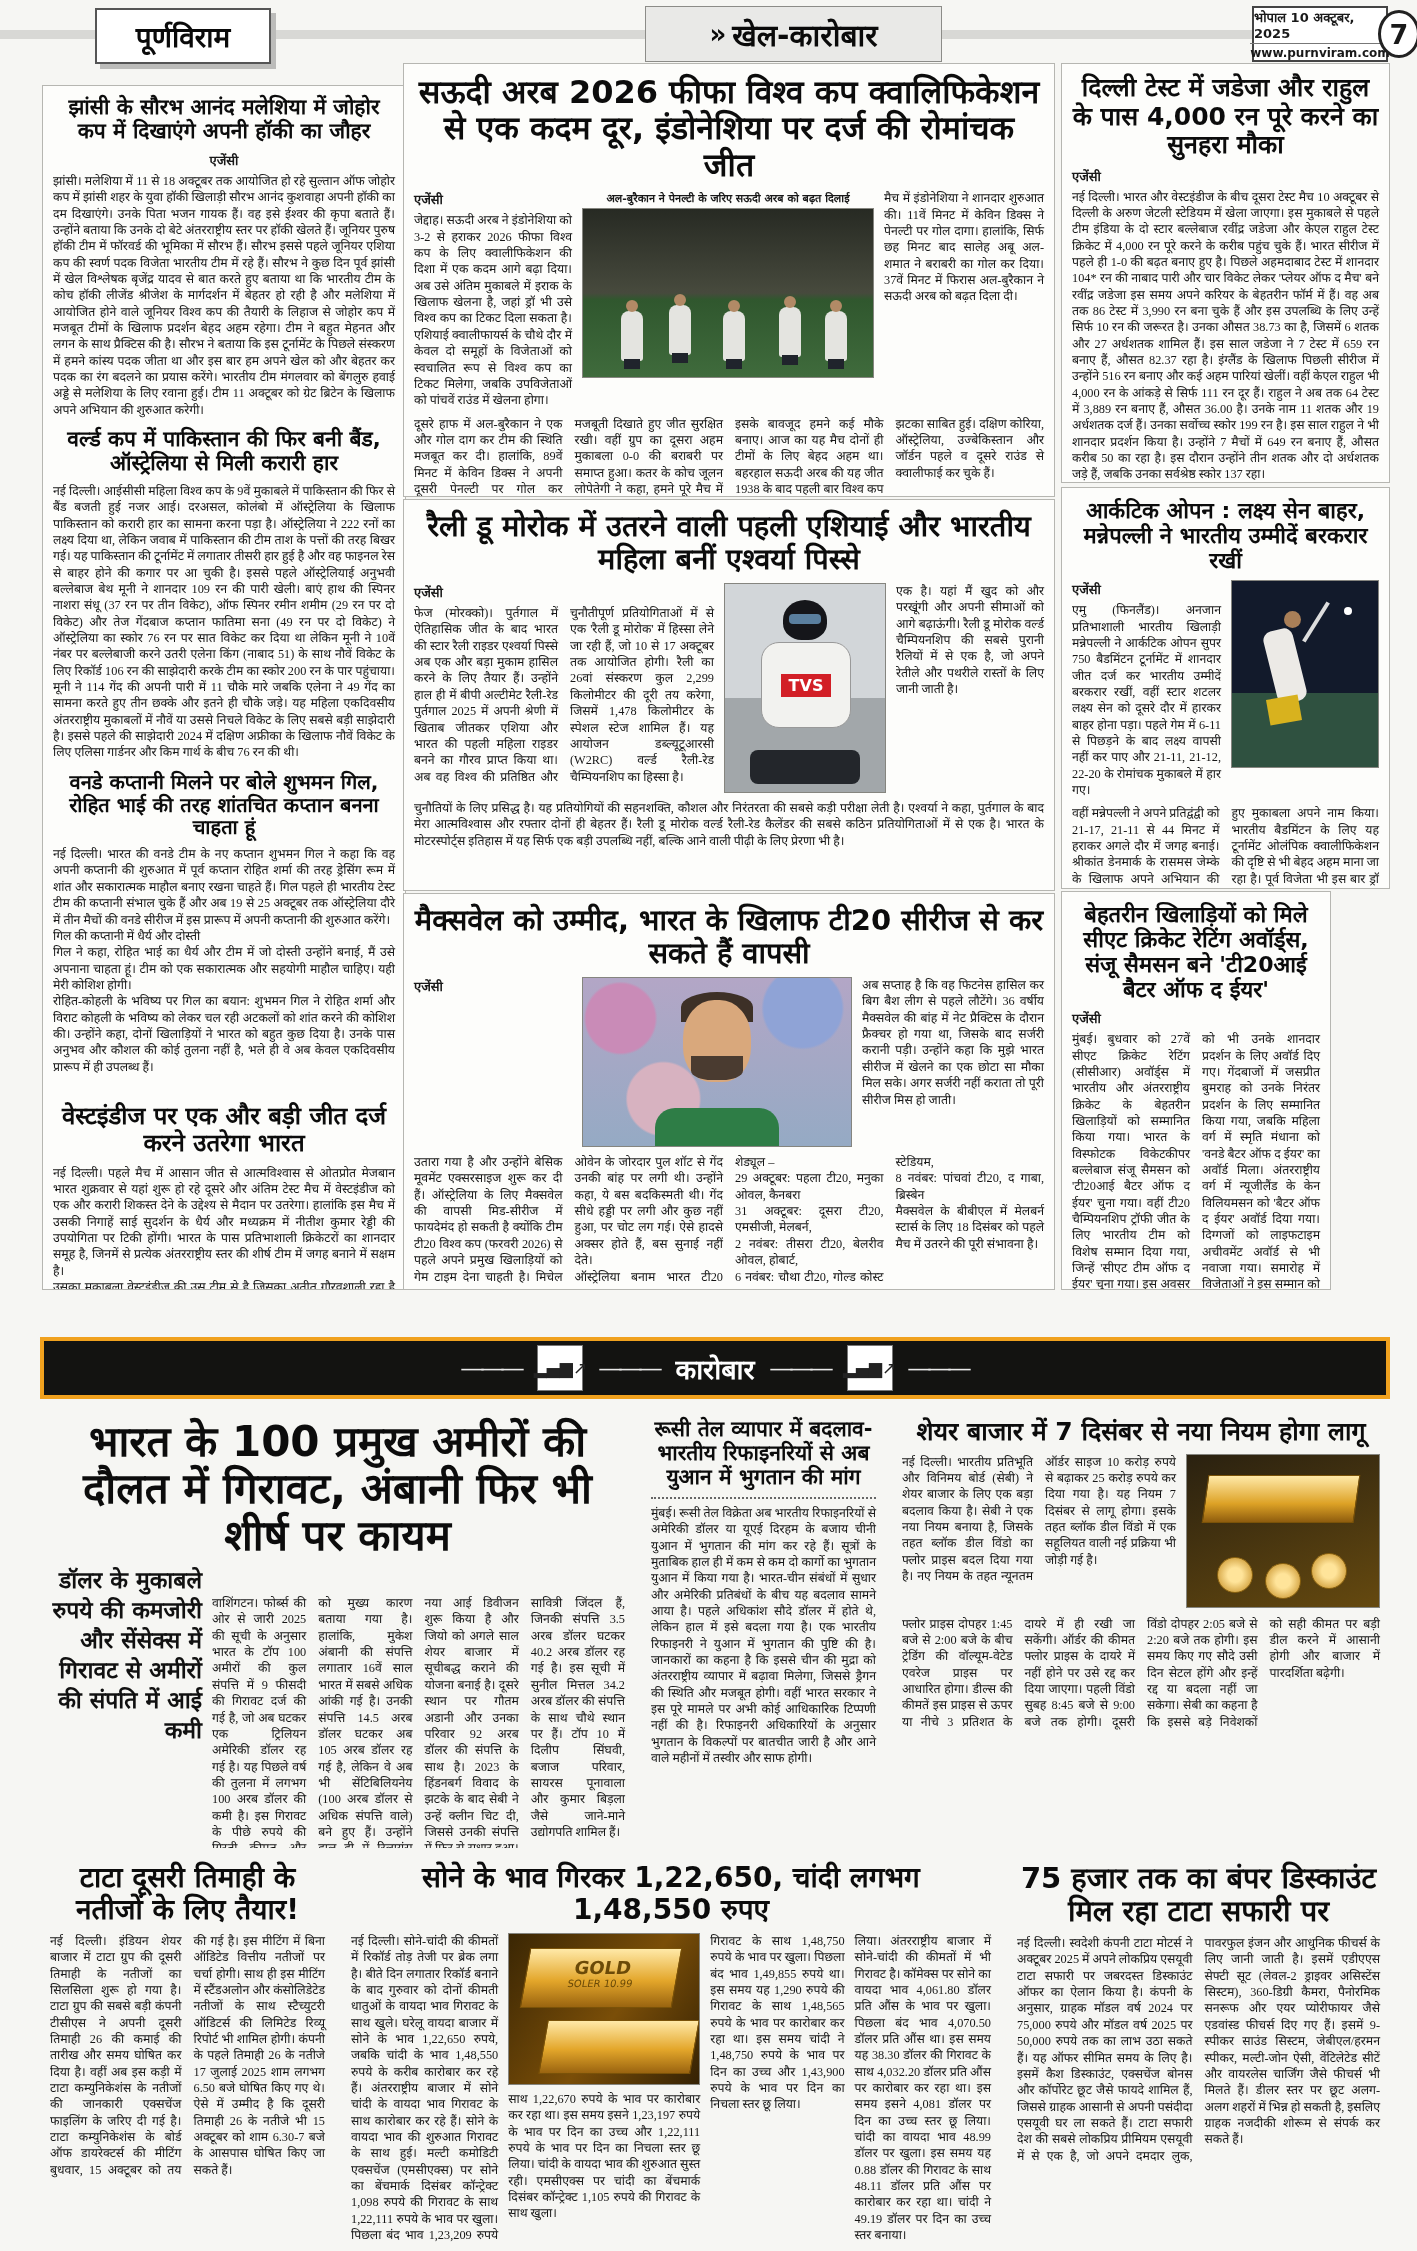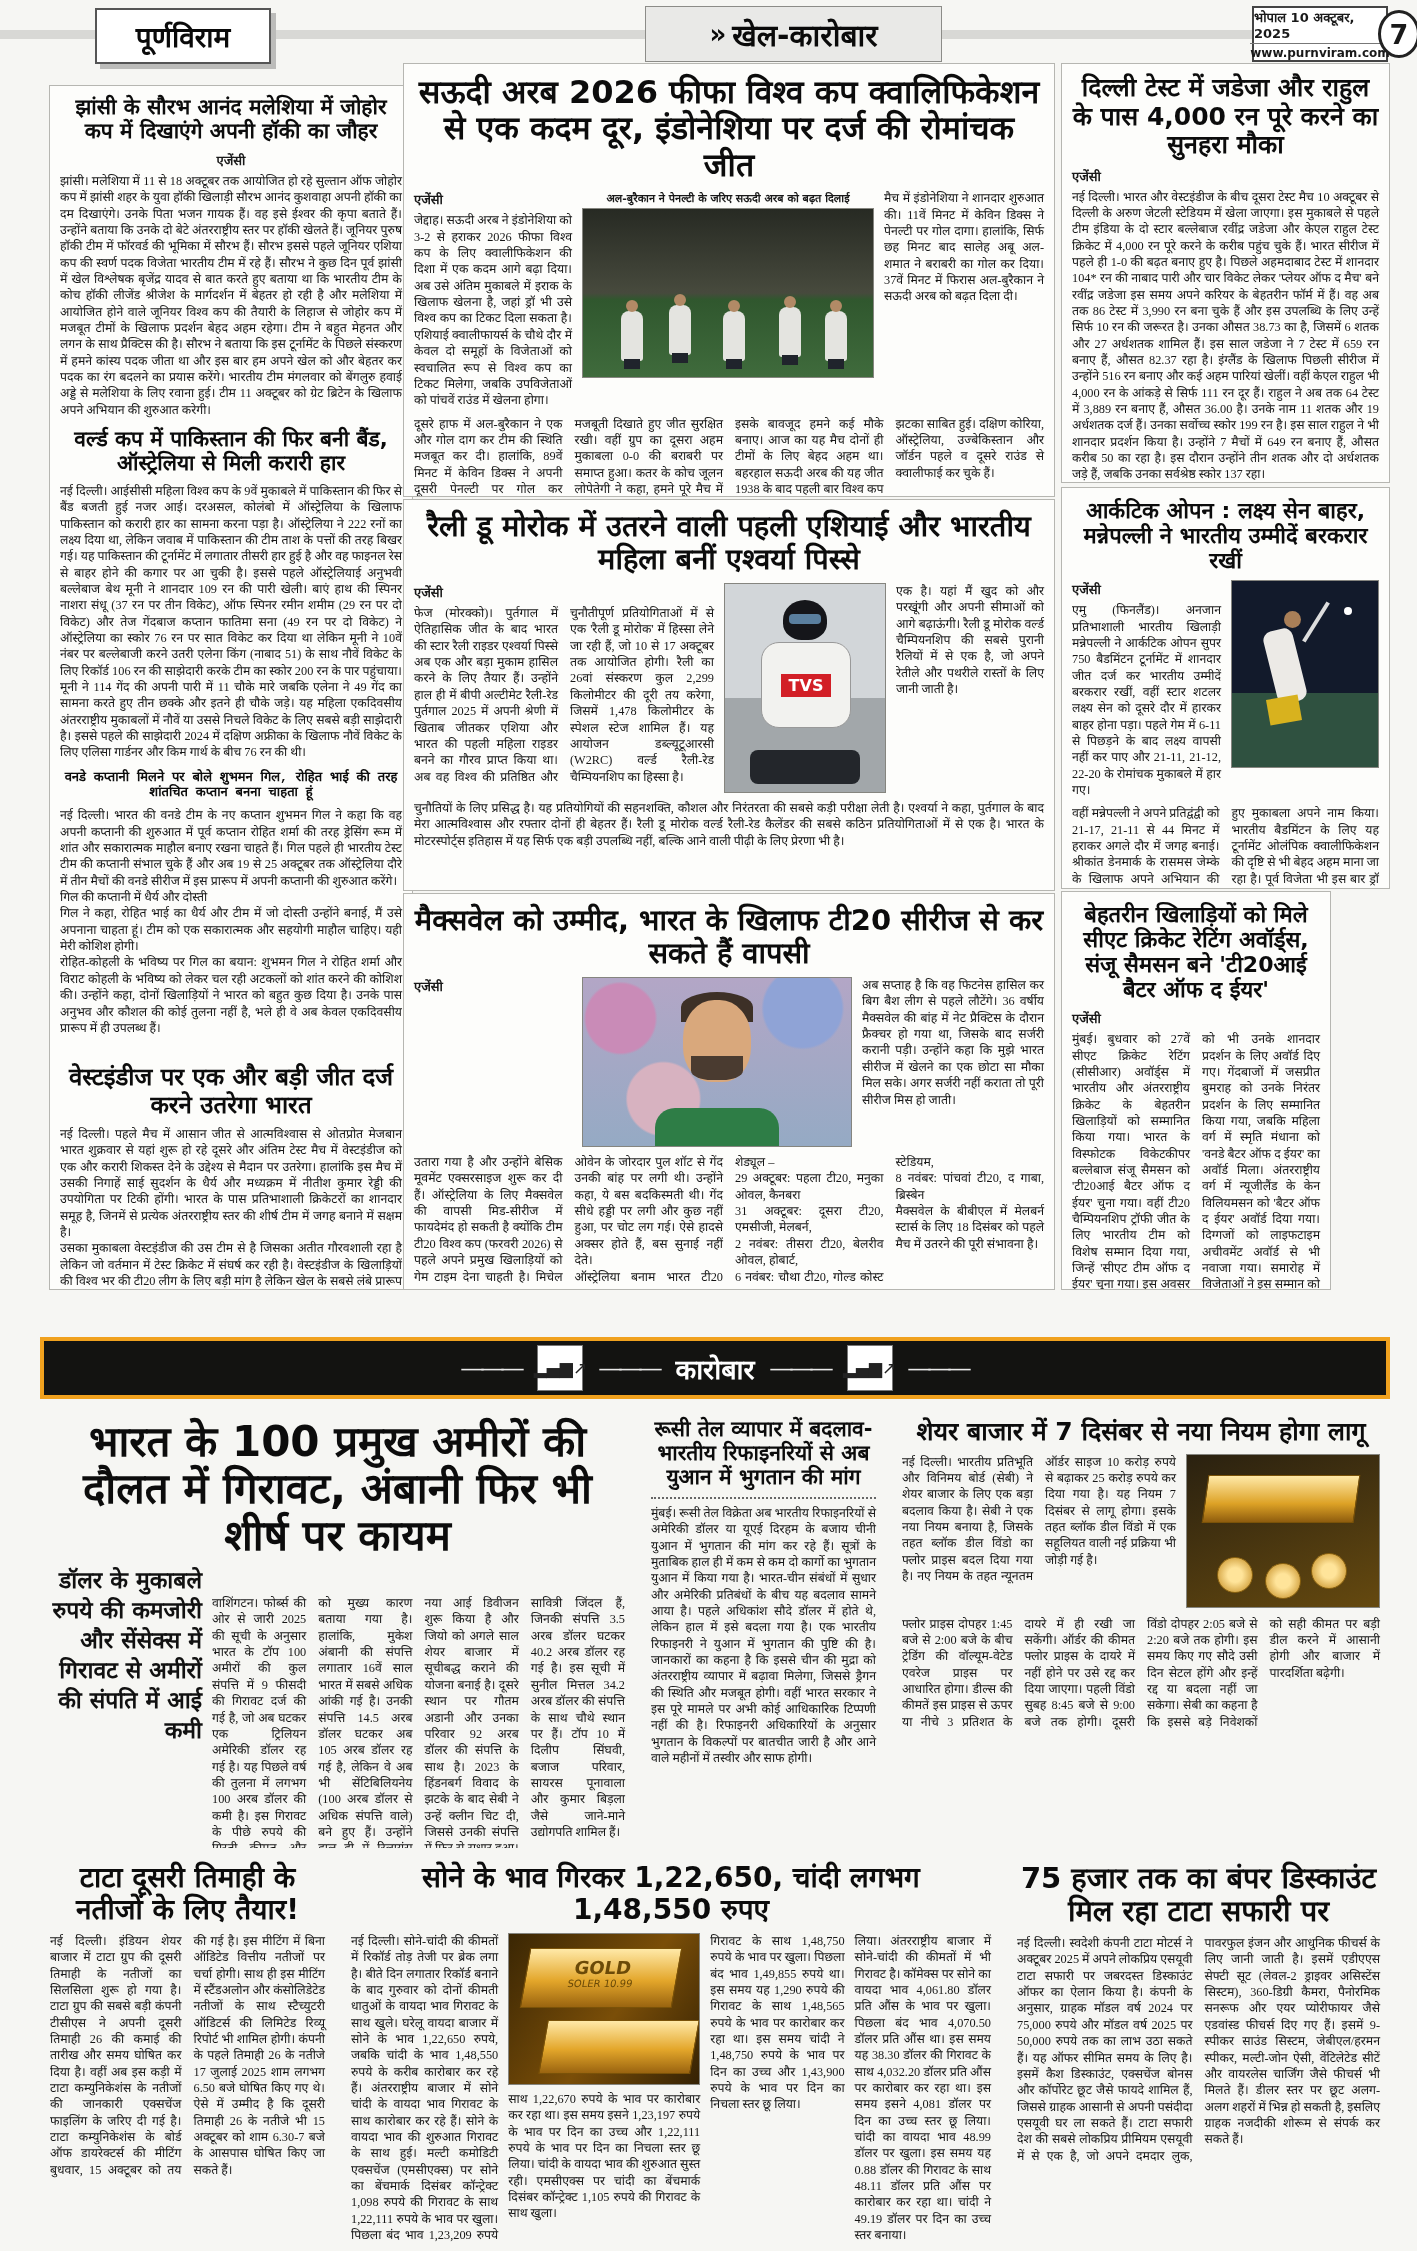--- a/index.html
+++ b/index.html
@@ -94,29 +94,29 @@
   <div class="center-tab">
     <span class="arr">»</span>
     <span>खेल-कारोबार</span>
   </div>
   <div class="date-box">
     <span class="d1">भोपाल 10 अक्टूबर, 2025</span>
     <span class="d2">www.purnviram.com</span>
   </div>
   <div class="page-circle">7</div>
 
-  <div class="box" style="left:49px;top:85px;width:364px;height:1205px;">
+  <div class="box" style="left:42px;top:85px;width:364px;height:1205px;">
     <div class="hl" style="font-size:21px;">झांसी के सौरभ आनंद मलेशिया में जोहोर कप में दिखाएंगे अपनी हॉकी का जौहर</div>
     <div class="byline">एजेंसी</div>
     <div class="bd">झांसी। मलेशिया में 11 से 18 अक्टूबर तक आयोजित हो रहे सुल्तान ऑफ जोहोर कप में झांसी शहर के युवा हॉकी खिलाड़ी सौरभ आनंद कुशवाहा अपनी हॉकी का दम दिखाएंगे। उनके पिता भजन गायक हैं। वह इसे ईश्वर की कृपा बताते हैं। उन्होंने बताया कि उनके दो बेटे अंतरराष्ट्रीय स्तर पर हॉकी खेलते हैं। जूनियर पुरुष हॉकी टीम में फॉरवर्ड की भूमिका में सौरभ हैं। सौरभ इससे पहले जूनियर एशिया कप की स्वर्ण पदक विजेता भारतीय टीम में रहे हैं। सौरभ ने कुछ दिन पूर्व झांसी में खेल विश्लेषक बृजेंद्र यादव से बात करते हुए बताया था कि भारतीय टीम के कोच हॉकी लीजेंड श्रीजेश के मार्गदर्शन में बेहतर हो रही है और मलेशिया में आयोजित होने वाले जूनियर विश्व कप की तैयारी के लिहाज से जोहोर कप में मजबूत टीमों के खिलाफ प्रदर्शन बेहद अहम रहेगा। टीम ने बहुत मेहनत और लगन के साथ प्रैक्टिस की है। सौरभ ने बताया कि इस टूर्नामेंट के पिछले संस्करण में हमने कांस्य पदक जीता था और इस बार हम अपने खेल को और बेहतर कर पदक का रंग बदलने का प्रयास करेंगे। भारतीय टीम मंगलवार को बेंगलुरु हवाई अड्डे से मलेशिया के लिए रवाना हुई। टीम 11 अक्टूबर को ग्रेट ब्रिटेन के खिलाफ अपने अभियान की शुरुआत करेगी।</div>
 
     <div class="hl mt" style="font-size:21px;">वर्ल्ड कप में पाकिस्तान की फिर बनी बैंड, ऑस्ट्रेलिया से मिली करारी हार</div>
     <div class="bd">नई दिल्ली। आईसीसी महिला विश्व कप के 9वें मुकाबले में पाकिस्तान की फिर से बैंड बजती हुई नजर आई। दरअसल, कोलंबो में ऑस्ट्रेलिया के खिलाफ पाकिस्तान को करारी हार का सामना करना पड़ा है। ऑस्ट्रेलिया ने 222 रनों का लक्ष्य दिया था, लेकिन जवाब में पाकिस्तान की टीम ताश के पत्तों की तरह बिखर गई। यह पाकिस्तान की टूर्नामेंट में लगातार तीसरी हार हुई है और वह फाइनल रेस से बाहर होने की कगार पर आ चुकी है। इससे पहले ऑस्ट्रेलियाई अनुभवी बल्लेबाज बेथ मूनी ने शानदार 109 रन की पारी खेली। बाएं हाथ की स्पिनर नाशरा संधू (37 रन पर तीन विकेट), ऑफ स्पिनर रमीन शमीम (29 रन पर दो विकेट) और तेज गेंदबाज कप्तान फातिमा सना (49 रन पर दो विकेट) ने ऑस्ट्रेलिया का स्कोर 76 रन पर सात विकेट कर दिया था लेकिन मूनी ने 10वें नंबर पर बल्लेबाजी करने उतरी एलेना किंग (नाबाद 51) के साथ नौवें विकेट के लिए रिकॉर्ड 106 रन की साझेदारी करके टीम का स्कोर 200 रन के पार पहुंचाया। मूनी ने 114 गेंद की अपनी पारी में 11 चौके मारे जबकि एलेना ने 49 गेंद का सामना करते हुए तीन छक्के और इतने ही चौके जड़े। यह महिला एकदिवसीय अंतरराष्ट्रीय मुकाबलों में नौवें या उससे निचले विकेट के लिए सबसे बड़ी साझेदारी है। इससे पहले की साझेदारी 2024 में दक्षिण अफ्रीका के खिलाफ नौवें विकेट के लिए एलिसा गार्डनर और किम गार्थ के बीच 76 रन की थी।</div>
 
-    <div class="hl mt" style="font-size:13px;font-family:Liberation Mono, monospace;">वनडे कप्तानी मिलने पर बोले शुभमन गिल, रोहित भाई की तरह शांतचित कप्तान बनना चाहता हूं</div>
+    <div class="hl mt" style="font-size:20px;">वनडे कप्तानी मिलने पर बोले शुभमन गिल, रोहित भाई की तरह शांतचित कप्तान बनना चाहता हूं</div>
     <div class="bd">नई दिल्ली। भारत की वनडे टीम के नए कप्तान शुभमन गिल ने कहा कि वह अपनी कप्तानी की शुरुआत में पूर्व कप्तान रोहित शर्मा की तरह ड्रेसिंग रूम में शांत और सकारात्मक माहौल बनाए रखना चाहते हैं। गिल पहले ही भारतीय टेस्ट टीम की कप्तानी संभाल चुके हैं और अब 19 से 25 अक्टूबर तक ऑस्ट्रेलिया दौरे में तीन मैचों की वनडे सीरीज में इस प्रारूप में अपनी कप्तानी की शुरुआत करेंगे।
 गिल की कप्तानी में धैर्य और दोस्ती
 गिल ने कहा, रोहित भाई का धैर्य और टीम में जो दोस्ती उन्होंने बनाई, मैं उसे अपनाना चाहता हूं। टीम को एक सकारात्मक और सहयोगी माहौल चाहिए। यही मेरी कोशिश होगी।
 रोहित-कोहली के भविष्य पर गिल का बयान: शुभमन गिल ने रोहित शर्मा और विराट कोहली के भविष्य को लेकर चल रही अटकलों को शांत करने की कोशिश की। उन्होंने कहा, दोनों खिलाड़ियों ने भारत को बहुत कुछ दिया है। उनके पास अनुभव और कौशल की कोई तुलना नहीं है, भले ही वे अब केवल एकदिवसीय प्रारूप में ही उपलब्ध हैं।</div>
 
     <div class="hl mt" style="font-size:24px;margin-top:28px;">वेस्टइंडीज पर एक और बड़ी जीत दर्ज करने उतरेगा भारत</div>
     <div class="bd">नई दिल्ली। पहले मैच में आसान जीत से आत्मविश्वास से ओतप्रोत मेजबान भारत शुक्रवार से यहां शुरू हो रहे दूसरे और अंतिम टेस्ट मैच में वेस्टइंडीज को एक और करारी शिकस्त देने के उद्देश्य से मैदान पर उतरेगा। हालांकि इस मैच में उसकी निगाहें साई सुदर्शन के धैर्य और मध्यक्रम में नीतीश कुमार रेड्डी की उपयोगिता पर टिकी होंगी। भारत के पास प्रतिभाशाली क्रिकेटरों का शानदार समूह है, जिनमें से प्रत्येक अंतरराष्ट्रीय स्तर की शीर्ष टीम में जगह बनाने में सक्षम है।
 उसका मुकाबला वेस्टइंडीज की उस टीम से है जिसका अतीत गौरवशाली रहा है लेकिन जो वर्तमान में टेस्ट क्रिकेट में संघर्ष कर रही है। वेस्टइंडीज के खिलाड़ियों की विश्व भर की टी20 लीग के लिए बड़ी मांग है लेकिन खेल के सबसे लंबे प्रारूप में वे कमजोर और अनुभवहीन खिलाड़ी हैं। अहमदाबाद में पहले टेस्ट मैच में उसकी टीम किसी भी समय भारत के सामने चुनौती पेश करती नहीं दिखी। भारत ने यह मैच पारी के अंतर से जीता था जो कैरेबियाई क्रिकेट की वर्तमान स्थिति का प्रमाण है। भारत के लिए एक और प्रभावशाली प्रदर्शन का मतलब सिर्फ श्रृंखला जीतना नहीं है।</div>
   </div>
 

